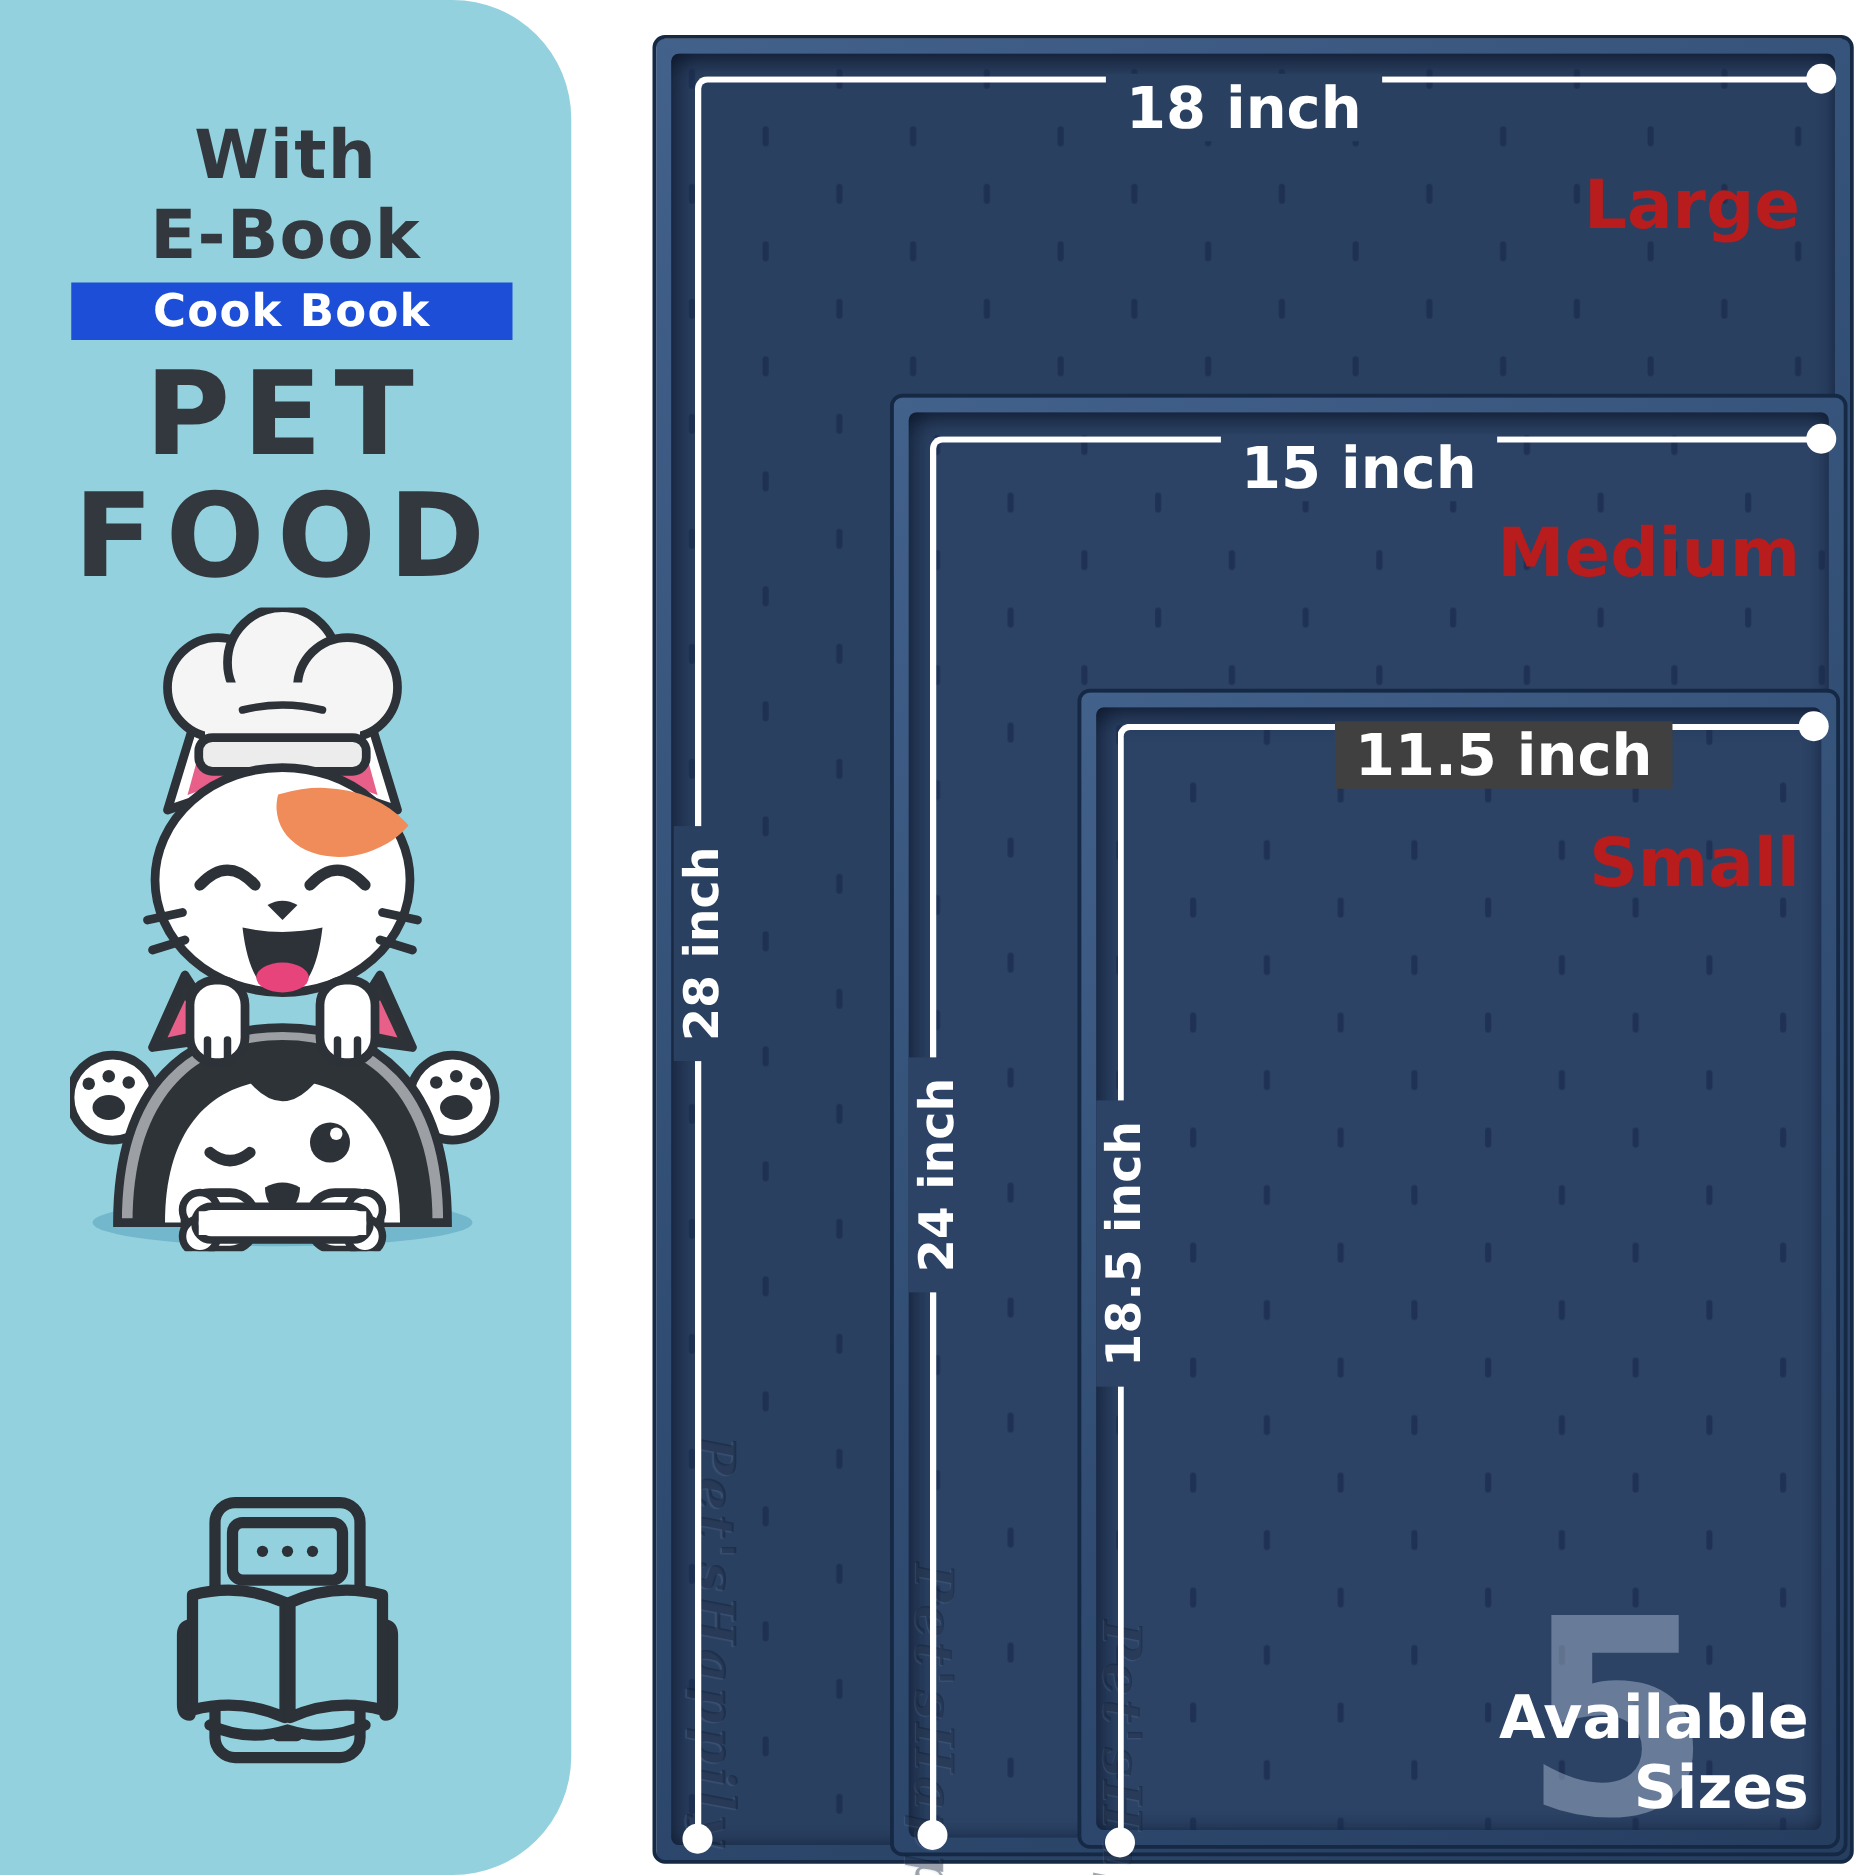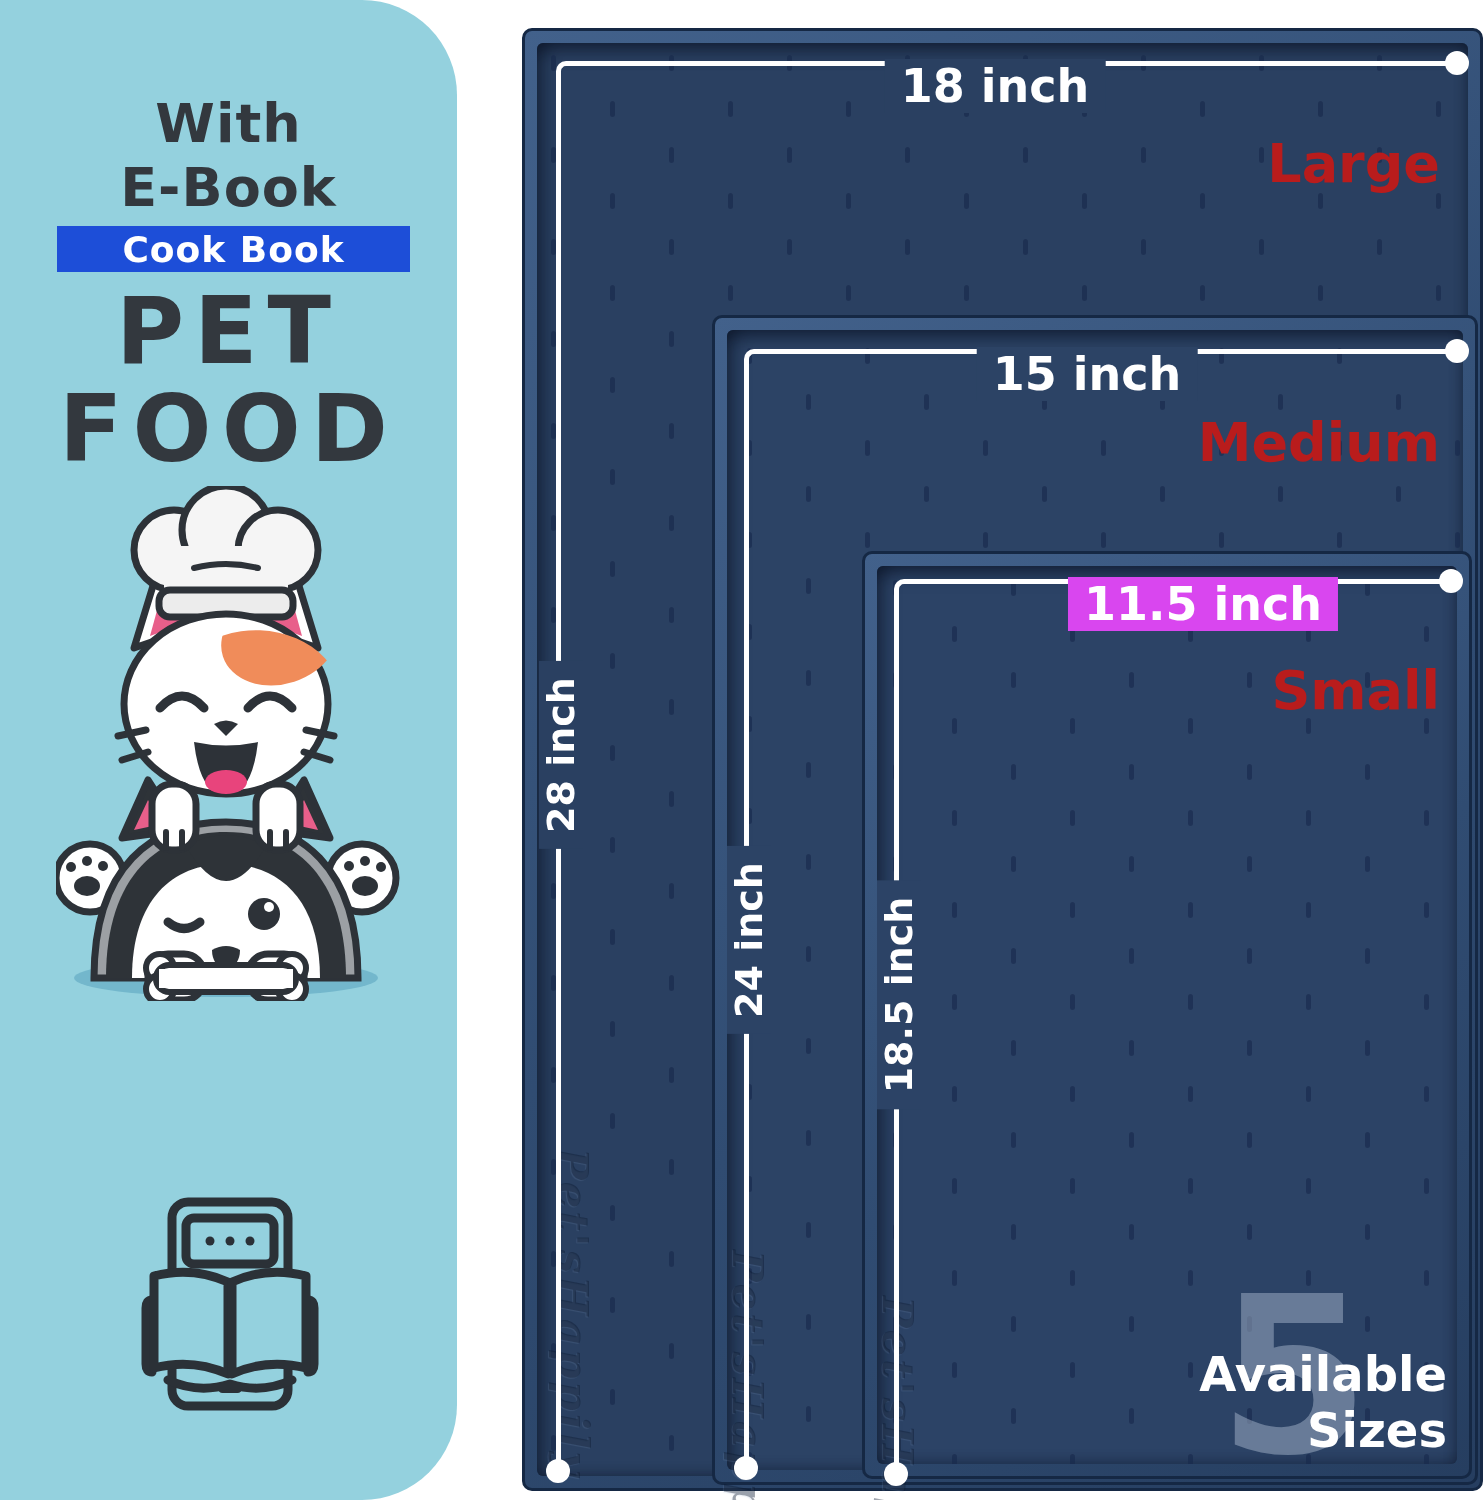--- a/index.html
+++ b/index.html
@@ -54,21 +54,21 @@
   .br-s{left:894px;top:579px;width:552px;height:890px;}
   .dot{position:absolute;width:24px;height:24px;border-radius:50%;background:#fff;}
   .dot-tr{right:-12px;top:-15px;}
   .dot-bl{left:-15px;bottom:-12px;}
   .wlabel{position:absolute;top:0;transform:translate(-50%,-50%);color:#fff;font-size:46px;
           font-weight:700;padding:0 16px;white-space:nowrap;margin-top:20px;}
   .hlabel{position:absolute;left:0;transform:translate(-50%,-50%) rotate(-90deg);color:#fff;
           font-size:38px;font-weight:700;padding:0 16px;white-space:nowrap;}
   .br-l .wlabel{left:434px;background:#2a4061}
   .br-m .wlabel{left:338px;background:#2c4365}
-  .br-s .wlabel{left:304px;background:#d946ef}
+  .br-s .wlabel{left:304px;background:#404040}
   .br-l .hlabel{top:689px;background:#2a4061}
   .br-m .hlabel{top:586px;background:#2c4365}
   .br-s .hlabel{top:411px;background:#2c4366}
 
   .size-name{position:absolute;right:44px;color:#b91c1c;font-size:54px;font-weight:700;
              text-align:right;z-index:10;}
   .sn-l{top:132px}
   .sn-m{top:411px}
   .sn-s{top:659px}
 

